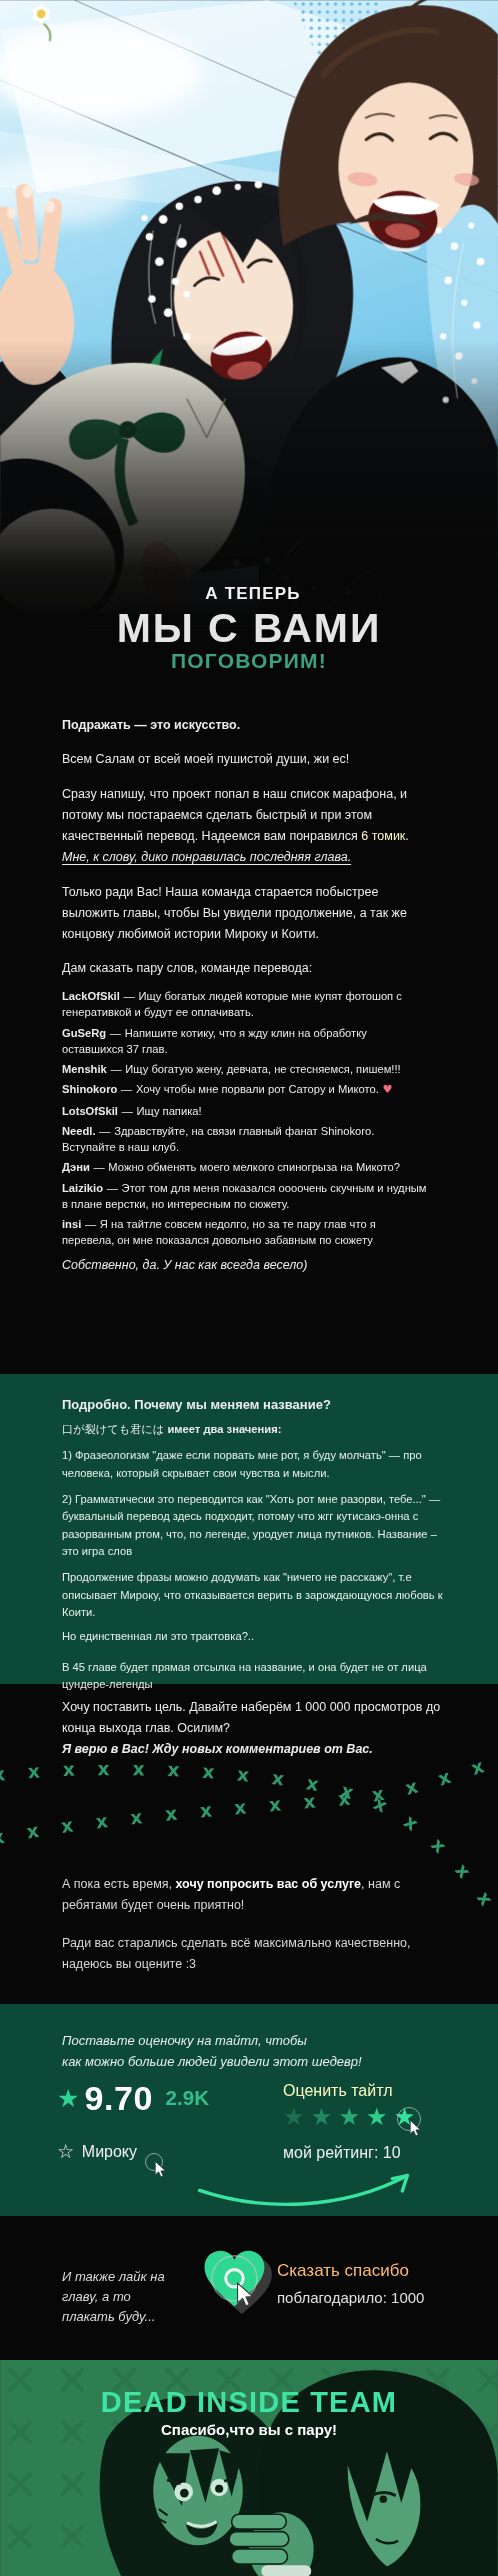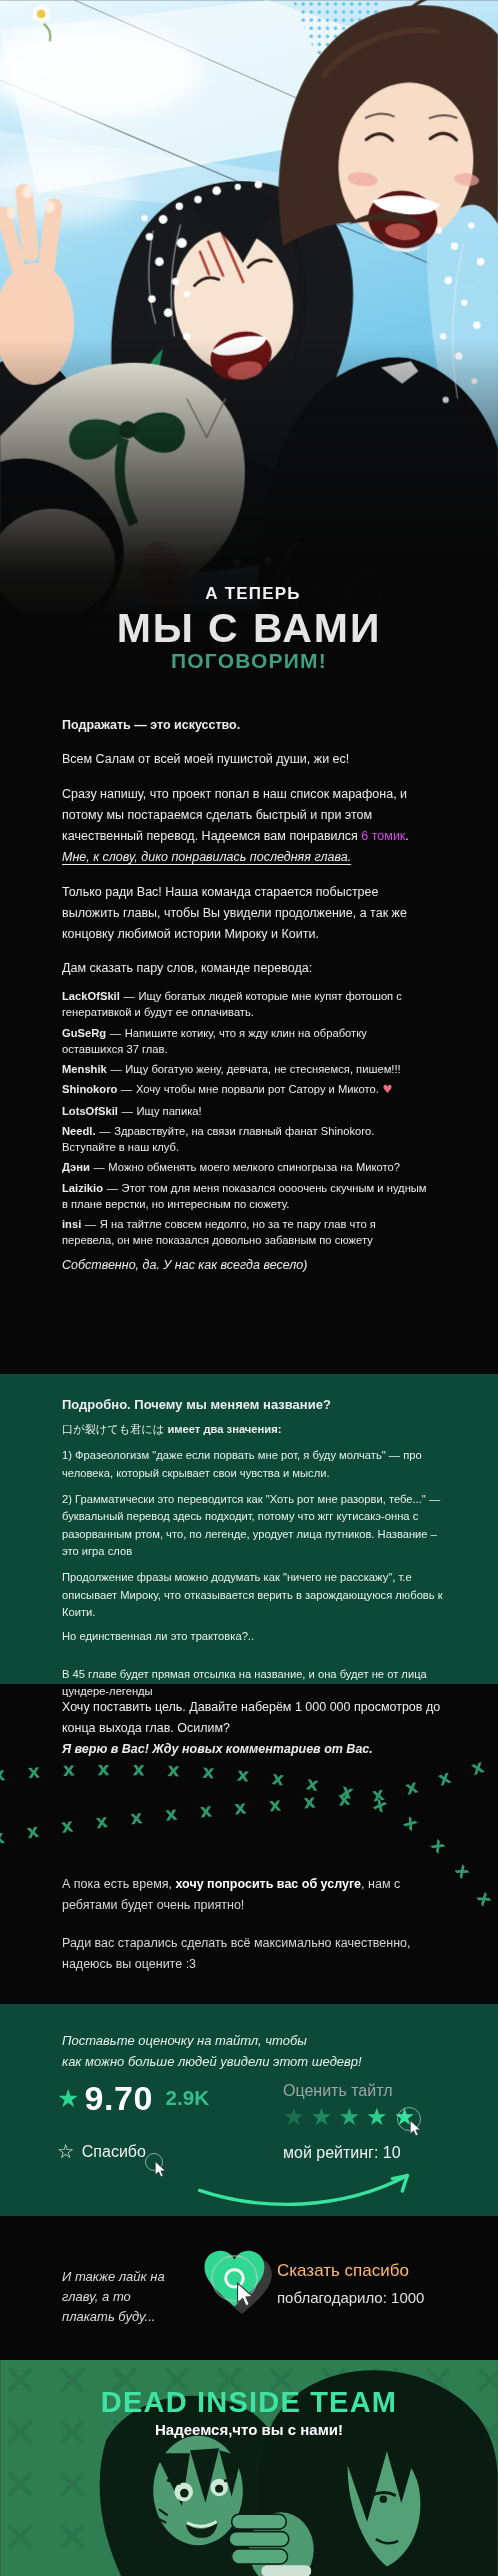--- a/index.html
+++ b/index.html
@@ -11,21 +11,21 @@
   .hero svg{display:block;}
   .title-block{position:absolute;top:584px;left:0;width:100%;text-align:center;z-index:6;}
   .t1{font-size:17px;font-weight:700;letter-spacing:1.2px;color:#f3f3f3;padding-left:8px;}
   .t2{font-size:41px;font-weight:800;letter-spacing:1.9px;color:#e5e5e5;line-height:1.04;margin-top:2.5px;}
   .t3{font-size:21px;font-weight:800;letter-spacing:1.2px;color:#3d9e81;margin-top:0;}
 
   
   .intro{height:673px;padding:0 69px 0 62px;box-sizing:border-box;overflow:hidden;}
   .p{font-size:12.5px;line-height:21px;margin:13.7px 0 0;}
   .bold{font-weight:700;}
-  .accent{color:#d946ef;}
+  .accent{color:#fef9c3;}
   .it-underline{font-style:italic;text-decoration:underline;text-underline-offset:2.5px;}
   .member{font-size:11.2px;line-height:16px;margin:4.4px 0 0;}
   .member b{font-weight:700;}
   .dash{margin:0 3.7px;}
   .heart-glyph{color:#f2697e;font-family:"DejaVu Sans",sans-serif;margin-left:3.7px;}
   .outro{font-style:italic;font-size:12.5px;margin-top:10px;}
 
   
   .green-block{background:#0c4a37;box-sizing:border-box;}
   #green1{height:310px;padding:22.4px 49px 0 62px;}
@@ -51,21 +51,21 @@
 
   
   #green2{position:relative;height:212px;background:#0c4a37;}
   .note{position:absolute;left:62px;top:27px;font-style:italic;font-size:13px;line-height:20.6px;color:#e6efe9;}
   .score-row{position:absolute;left:57px;top:77px;display:flex;align-items:center;}
   .score-star{font-family:"DejaVu Sans",sans-serif;font-size:25px;color:#2ed592;line-height:1;}
   .score{font-size:34px;font-weight:800;margin-left:5px;letter-spacing:0.6px;color:#fff;line-height:1;}
   .votes{font-size:20.6px;color:#35bd8b;font-weight:600;margin-left:12.5px;line-height:1;}
   .rate-btn{position:absolute;left:57px;top:138px;display:flex;align-items:center;font-size:16px;color:#f0f0f0;cursor:pointer;}
   .rate-btn .st{font-family:"DejaVu Sans",sans-serif;font-size:19.3px;margin-right:7.5px;line-height:1;}
-  .rate-title{position:absolute;left:283px;top:78px;font-size:16px;color:#a3a3a3;}
+  .rate-title{position:absolute;left:283px;top:78px;font-size:16px;color:#fef9c3;}
   .stars{position:absolute;left:283px;top:101px;display:flex;gap:6.2px;font-family:"DejaVu Sans",sans-serif;font-size:24px;line-height:1;cursor:pointer;}
   .my-rating{position:absolute;left:283px;top:140px;font-size:16px;color:#f0f0f0;}
   .ring{position:absolute;border:1.2px solid rgba(225,225,225,.6);border-radius:50%;z-index:4;}
   .cursor{position:absolute;z-index:5;}
   .arrow-svg{position:absolute;left:50px;top:148px;pointer-events:none;}
 
   
   .thanks{position:relative;height:144px;background:#070707;}
   .thanks-note{position:absolute;left:62px;top:24px;width:125px;font-style:italic;font-size:13px;line-height:20px;color:#dcdcdc;margin-top:27px;}
   .thanks-heart{position:absolute;left:197px;top:31px;cursor:pointer;}
@@ -286,21 +286,21 @@
     <p class="outro">Собственно, да. У нас как всегда весело)</p>
   </div>
 
   <div id="green1" class="green-block">
     <p class="gb-h">Подробно. Почему мы меняем название?</p>
     <p class="gb-sub"><span>口が裂けても君には</span> <b>имеет два значения:</b></p>
     <p class="gb-p">1) Фразеологизм "даже если порвать мне рот, я буду молчать" — про человека, который скрывает свои чувства и мысли.</p>
     <p class="gb-p">2) Грамматически это переводится как "Хоть рот мне разорви, тебе..."  — буквальный перевод здесь подходит, потому что жгг кутисакэ-онна с разорванным ртом, что, по легенде, уродует лица путников. Название – это игра слов</p>
     <p class="gb-p">Продолжение фразы можно додумать как "ничего не расскажу", т.е описывает Мироку, что отказывается верить в зарождающуюся любовь к Коити.</p>
     <p class="gb-p" style="margin-top:6.2px">Но единственная ли это трактовка?..</p>
-    <p class="gb-p" style="margin-top:21px">В 45 главе будет прямая отсылка на название, и она будет не от лица цундере-легенды</p>
+    <p class="gb-p" style="margin-top:14px">В 45 главе будет прямая отсылка на название, и она будет не от лица цундере-легенды</p>
   </div>
 
   <div class="goal">
     <p>Хочу поставить цель. Давайте наберём 1 000 000 просмотров до конца выхода глав. Осилим?</p>
     <p class="em">Я верю в Вас! Жду новых комментариев от Вас.</p>
   </div>
 
   <div class="xdeco">
     <svg width="498" height="181" viewBox="0 0 800 290">
       <defs>
@@ -324,21 +324,21 @@
     </div>
 
     <div class="score-row">
       <span class="score-star">★</span>
       <span class="score">9.70</span>
       <span class="votes">2.9K</span>
     </div>
 
     <div class="rate-btn">
       <span class="st">☆</span>
-      <span>Спасибо</span>
+      <span>Мироку</span>
     </div>
     <span class="ring" style="left:145px;top:149px;width:16px;height:16px;"></span>
     <svg class="cursor" style="left:154px;top:157px;" width="12.5" height="17.4" viewBox="0 0 20 28">
         <use href="#cur"></use>
       </svg>
 
     <div class="rate-title">Оценить тайтл</div>
     <div class="stars">
       <span style="color: rgb(30, 110, 80);">★</span>
       <span style="color: rgb(34, 134, 95);">★</span>
@@ -369,21 +369,21 @@
       <g transform="translate(62,56) scale(1.5)">
         <path d="M2 1 L2 22 L7.5 17.5 L11 25.5 L14.5 23.8 L11 16 L18 15.5 Z" fill="#ffffff" stroke="#3a3a3a" stroke-width="1.2"></path>
       </g>
     </svg>
     <div class="thanks-action">Сказать спасибо</div>
     <div class="thanks-count">поблагодарило: 1000</div>
   </div>
 
   <div class="footer">
     <div class="footer-title">DEAD INSIDE TEAM</div>
-    <div class="footer-sub">Надеемся,что вы с нами!</div>
+    <div class="footer-sub">Спасибо,что вы с пару!</div>
     <svg viewBox="0 0 800 349" width="498" height="217">
       <defs>
         <pattern id="xlat" width="84" height="84" patternUnits="userSpaceOnUse">
           <path d="M16 16 L48 48 M48 16 L16 48" stroke="#256b45" stroke-width="7" stroke-linecap="round" fill="none"></path>
         </pattern>
       </defs>
       <rect width="800" height="349" fill="#2f7e52"></rect>
       <rect width="800" height="349" fill="url(#xlat)" opacity="0.5"></rect>
       <g>
         <path d="M170,130 C210,55 330,35 405,85 C450,115 470,180 458,260 C450,315 430,349 420,349 L195,349 C160,275 150,195 170,130 Z" fill="#0b1e14"></path>

